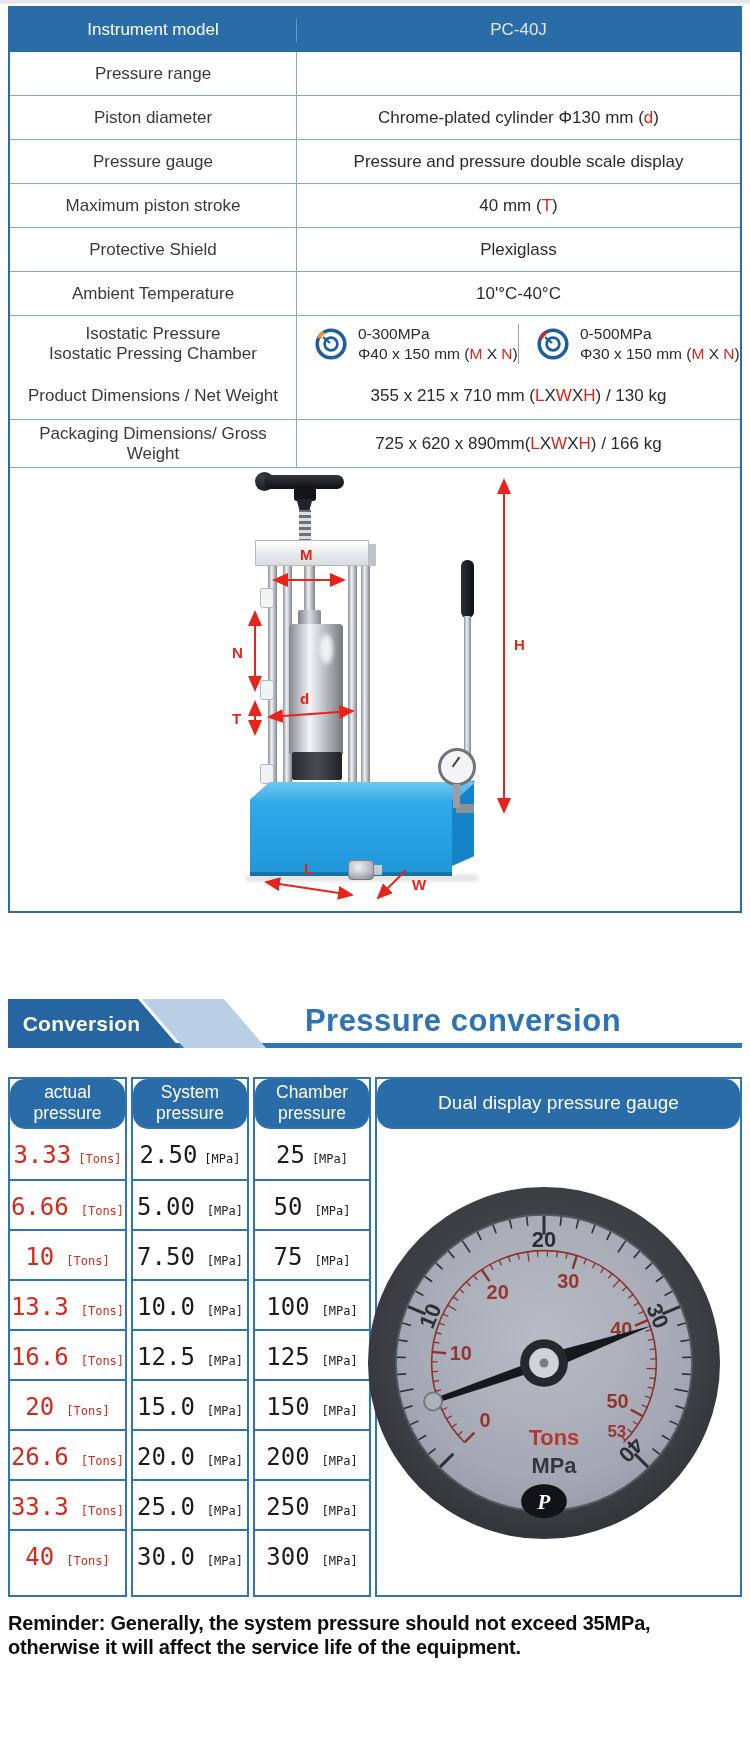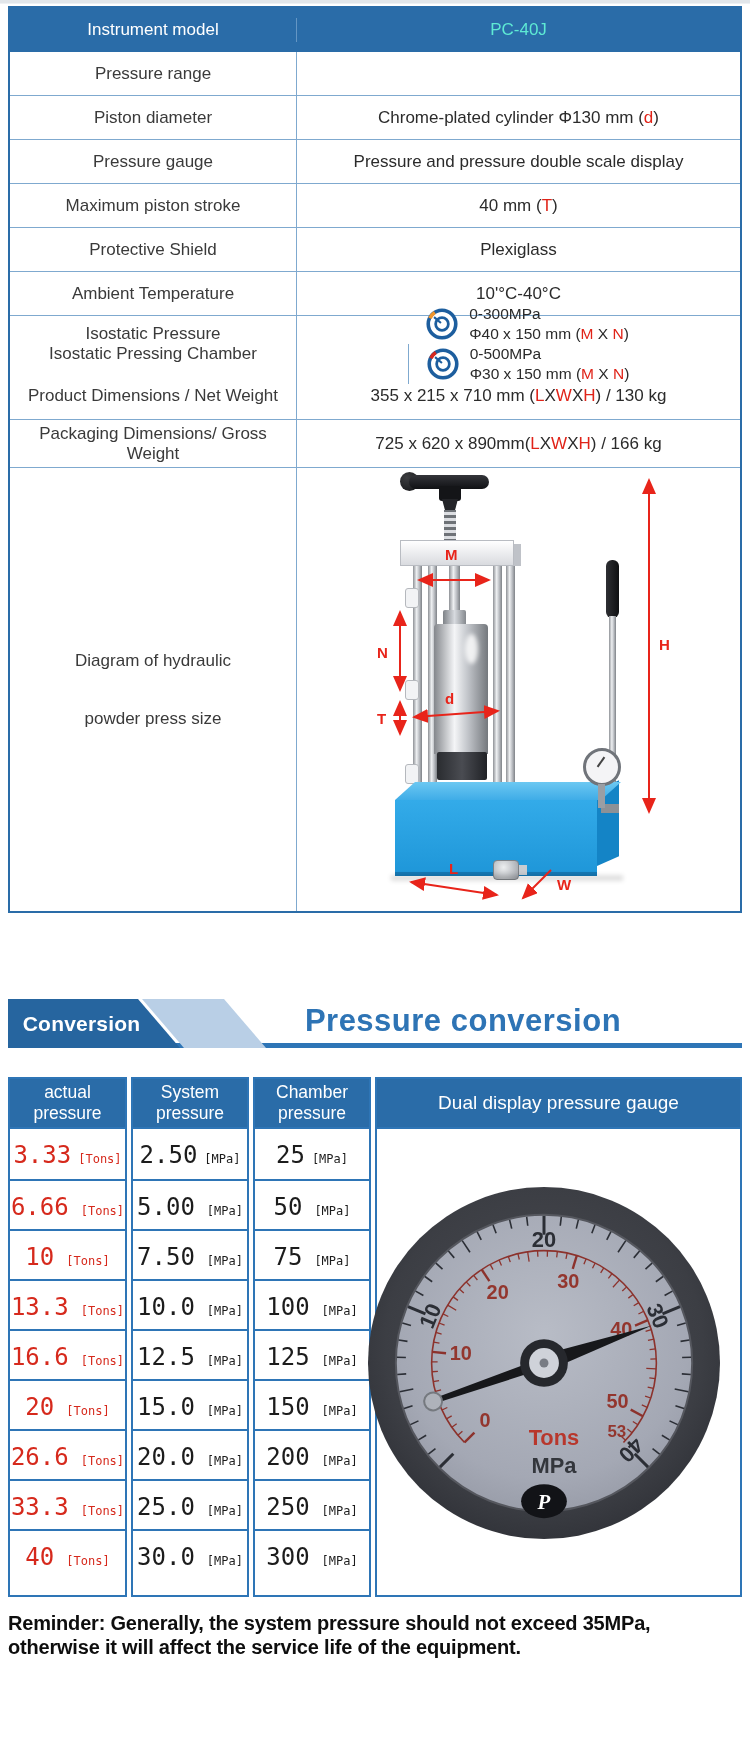--- a/index.html
+++ b/index.html
@@ -29,23 +29,23 @@
 
   
   .spec{margin:2px 8px 0;border:2px solid #2a6ca8;background:#fff;font-size:17px;}
   .spec-row{display:flex;align-items:stretch;border-top:1px solid #7fa9cf;min-height:43px;}
   .spec-row:first-child{border-top:none;}
   .spec-label{width:287px;flex:none;display:flex;align-items:center;justify-content:center;
     text-align:center;border-right:1px solid #7fa9cf;color:#3a3a3a;padding:2px 8px;box-sizing:border-box;}
   .spec-value{flex:1;display:flex;align-items:center;justify-content:center;text-align:center;color:#2b2b2b;padding:2px 8px;box-sizing:border-box;}
   .spec-head{background:#2a6ca8;color:#fff;height:44px;align-items:center;}
   .spec-head .spec-label{border-right-color:#6496c4;color:#fff;}
-  .spec-head .spec-value{color:#5eead4;}
+  .spec-head .spec-value{color:#e5e5e5;}
   .iso-row{height:56px;}
-  .iso-val{padding:0 !important;flex-direction:column;}
+  .iso-val{padding:0 !important;}
   .iso-cell{flex:1;display:flex;align-items:center;justify-content:flex-start;gap:9px;padding-left:16px;text-align:left;font-size:15.5px;line-height:1.3;}
   .iso-cell + .iso-cell{border-left:1px solid #7fa9cf;}
   .dim-row{height:47px;}
   .diagram-row{height:443px;}
   .diagram-label{flex-direction:column;gap:38px;}
   .diagram-val{padding:0 !important;position:relative;}
 
   
   .press-wrap{position:relative;width:447px;height:443px;margin:0 auto;}
   .press-wrap *{position:absolute;}
@@ -78,21 +78,21 @@
   .valve{left:196px;top:392px;width:26px;height:20px;border-radius:4px;border:1px solid #7e8287;box-sizing:border-box;background:radial-gradient(circle at 40% 35%,#eceef0,#9a9ea4);}
   .valve-tip{left:222px;top:397px;width:8px;height:10px;background:#c8ccd1;}
   .base-shadow{left:94px;top:407px;width:232px;height:6px;background:rgba(0,0,0,.12);filter:blur(2px);}
   .dim-svg{left:0;top:0;width:447px;height:443px;pointer-events:none;}
   .dim-svg text{font-family:"Liberation Sans",sans-serif;font-size:15px;font-weight:bold;fill:#e8241a;}
 
   
   .conv{display:grid;grid-template-columns:119px 118px 118px 1fr;gap:4px;margin:29px 8px 0;}
   .conv-col{border:2px solid #2e75b6;background:#fff;}
   .conv-head{height:48px;background:#2a6ca8;color:#fff;display:flex;flex-direction:column;align-items:center;justify-content:center;
-    font-size:17.5px;line-height:1.18;text-align:center;border-bottom:2px solid #2e75b6;}
+    font-size:17.5px;line-height:1.18;text-align:center;border-bottom:2px solid #2e75b6;border-radius:15px;}
   .conv-head.single{font-size:19px;}
   .conv-cell{height:50px;display:flex;align-items:baseline;justify-content:center;gap:7px;padding-top:12px;box-sizing:border-box;}
   .conv-cell + .conv-cell{border-top:2px solid #2e75b6;gap:12px;}
   .conv-num{font-family:"DejaVu Sans Mono",monospace;font-size:24px;color:#1c1c1c;}
   .conv-unit{font-family:"DejaVu Sans Mono",monospace;font-size:12px;color:#1c1c1c;}
   .tons .conv-num,.tons .conv-unit{color:#d6291c;}
   .gauge-box{height:466px;display:flex;justify-content:center;padding-top:55px;box-sizing:border-box;}
   .gauge-box svg{margin-left:-30px;}
 
   .reminder{margin:14px 8px 0;font-size:20px;font-weight:bold;color:#0e0e0e;line-height:1.22;letter-spacing:-.2px;}
@@ -206,24 +206,20 @@
             <span> X </span>
             <span class="red">W</span>
             <span> X </span>
             <span class="red">H</span>
             <span>) / 166 kg</span>
           </div>
         </div>
       </div>
 
     <div class="spec-row diagram-row">
-      <div class="spec-label diagram-label">
-        <div>Diagram of hydraulic</div>
-        <div>powder press size</div>
-      </div>
       <div class="spec-value diagram-val">
         <div class="press-wrap">
           <div class="handle-ball"></div>
           <div class="handle-bar"></div>
           <div class="handle-hub"></div>
           <div class="handle-cone"></div>
           <div class="screw"></div>
           <div class="plate"></div>
           <div class="plate-side"></div>
           <div class="pcol chrome" style="left:116px"></div>

